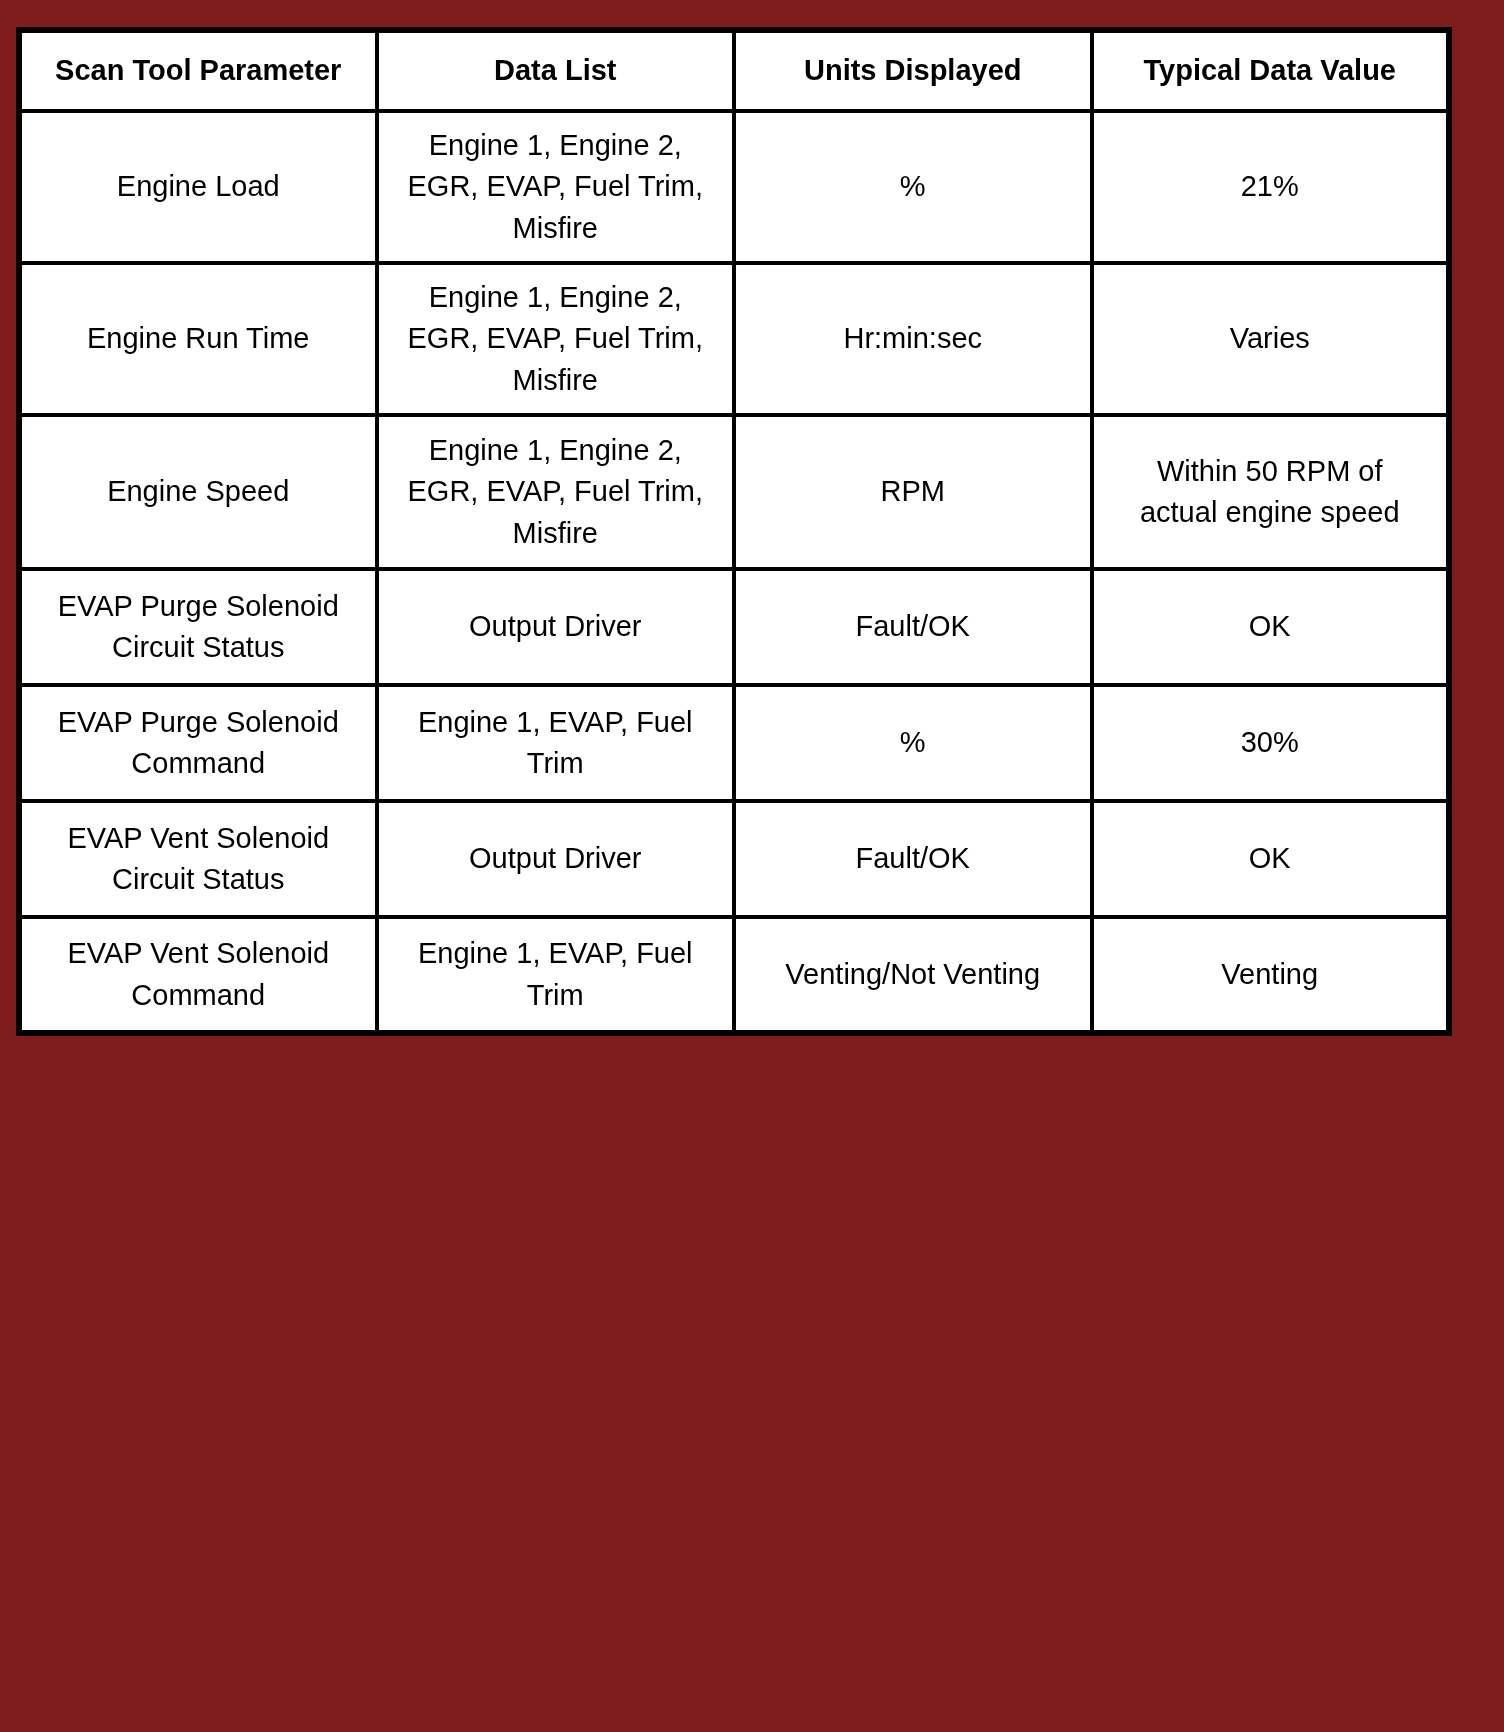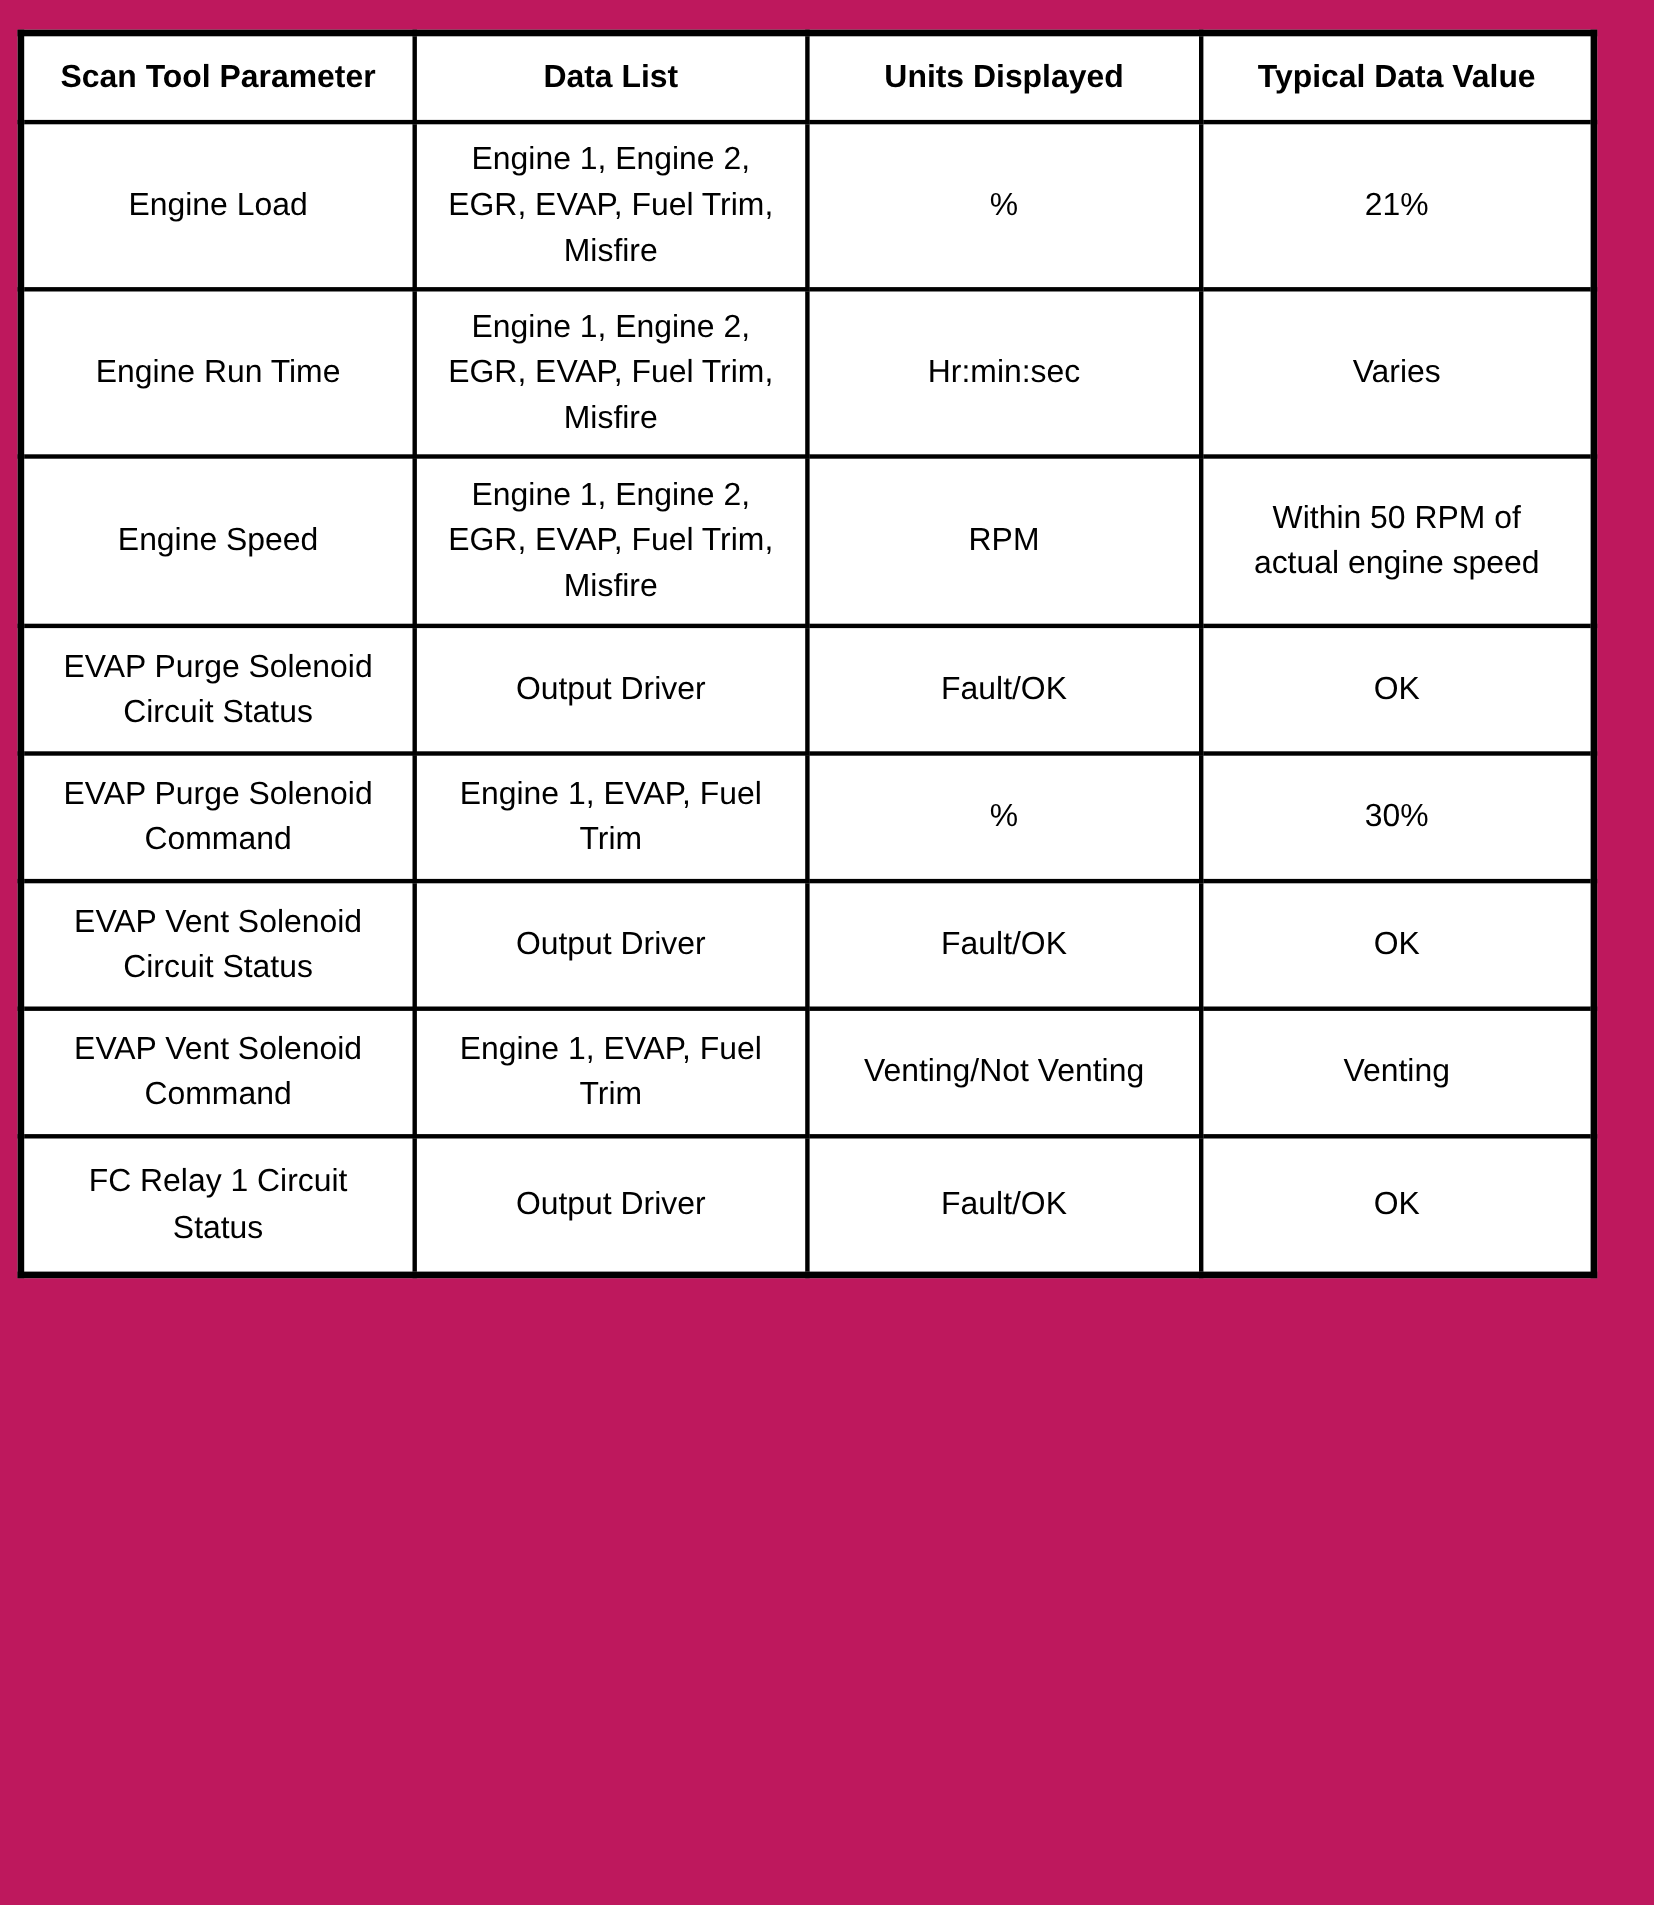--- a/index.html
+++ b/index.html
@@ -7,21 +7,21 @@
     padding: 0;
     background: #ffffff;
     width: 1504px;
     height: 1732px;
     font-family: "Liberation Sans", sans-serif;
     color: #000000;
   }
   .page {
     width: 1504px;
     height: 1732px;
-    background: #be185d;
+    background: #7f1d1d;
     overflow: hidden;
   }
   table.data-table {
     border-collapse: collapse;
     table-layout: fixed;
     width: 1436px;
     margin: 27px 0 0 16px;
     border: 6px solid #000000;
     background: #ffffff;
   }
@@ -114,22 +114,15 @@
           <td>OK</td>
         </tr>
         <tr style="height: 116px;">
           <td>EVAP Vent Solenoid
 Command</td>
           <td>Engine 1, EVAP, Fuel
 Trim</td>
           <td>Venting/Not Venting</td>
           <td>Venting</td>
         </tr>
-        <tr style="height: 126px;">
-          <td>FC Relay 1 Circuit
-Status</td>
-          <td>Output Driver</td>
-          <td>Fault/OK</td>
-          <td>OK</td>
-        </tr>
       </tbody>
   </table>
 </div>
 
 </body></html>

